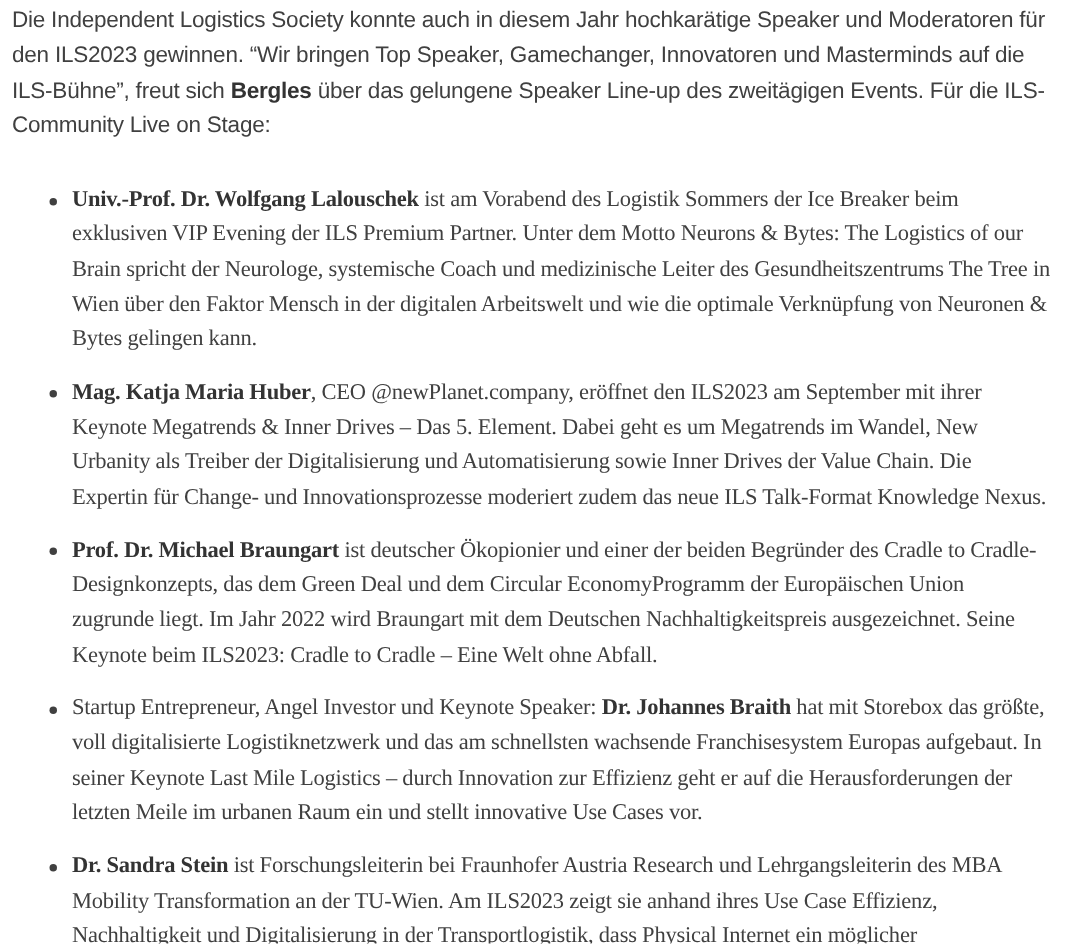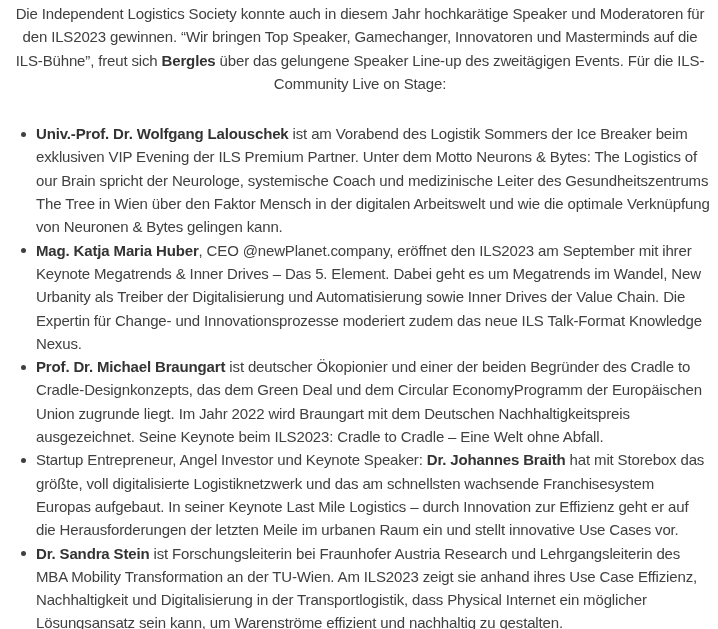--- a/index.html
+++ b/index.html
@@ -19,31 +19,31 @@
     padding: 2px 6px 0 8px;
     font-family: "Liberation Sans", "DejaVu Sans", sans-serif;
     font-size: 15px;
     line-height: 23.3px;
     letter-spacing: -0.15px;
     color: #404040;
     background: #ffffff;
   }
   .intro {
     margin: 0 0 27px 0;
-    text-align: center;
   }
   .speaker-list {
     margin: 0;
     padding: 0;
     list-style: none;
   }
   .speaker-item {
     position: relative;
     padding-left: 28px;
-    margin: 0;
+    margin: 12px;
+    font-family: Liberation Serif, serif;
   }
   .speaker-item .bullet {
     position: absolute;
     left: 13px;
     top: 9.5px;
     width: 5px;
     height: 5px;
     border-radius: 50%;
     background: #404040;
   }

